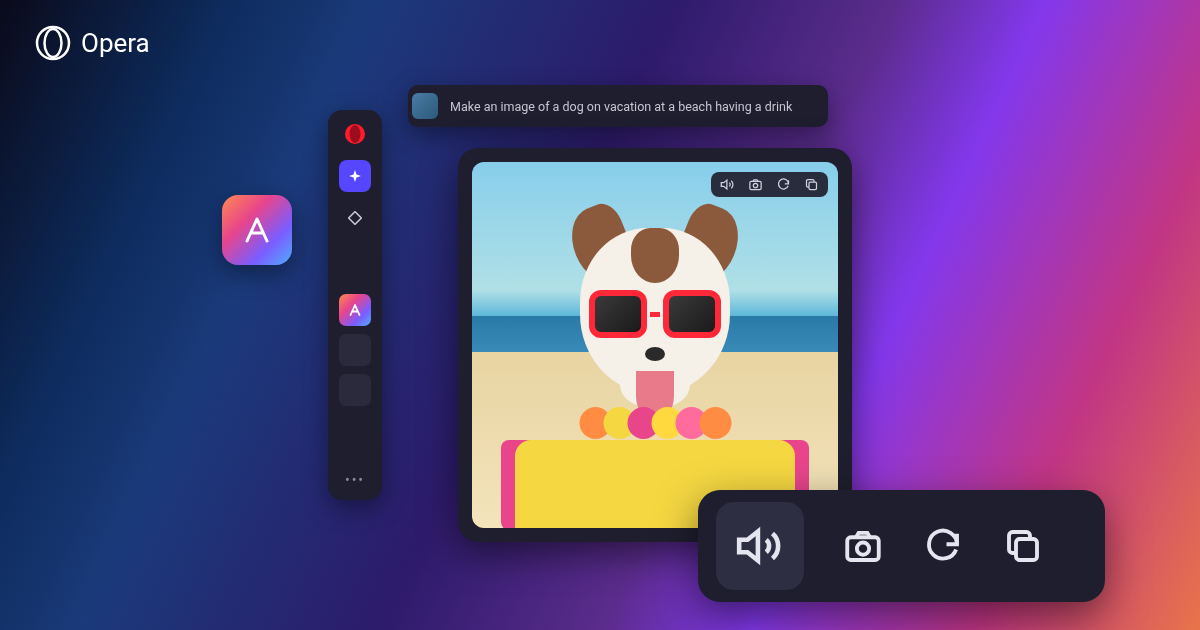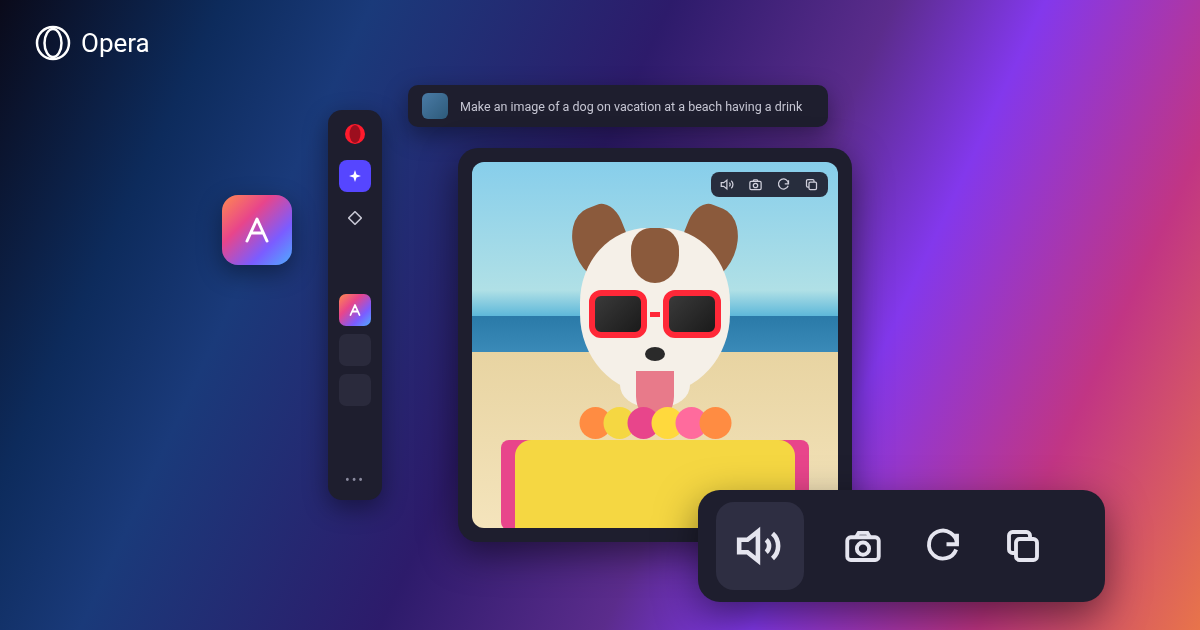--- a/index.html
+++ b/index.html
@@ -110,21 +110,21 @@
     .prompt-bar {
       position: absolute;
       left: 408px;
       top: 85px;
       width: 420px;
       height: 42px;
       background: #1e1e2e;
       border-radius: 10px;
       display: flex;
       align-items: center;
-      padding: 7px 14px;
+      padding: 7px 4px;
       gap: 12px;
       box-shadow: 0 8px 24px rgba(0,0,0,0.4);
     }
     .prompt-avatar {
       width: 26px;
       height: 26px;
       border-radius: 6px;
       background: linear-gradient(135deg, #4a7ba6, #2d5a7a);
       flex-shrink: 0;
     }

